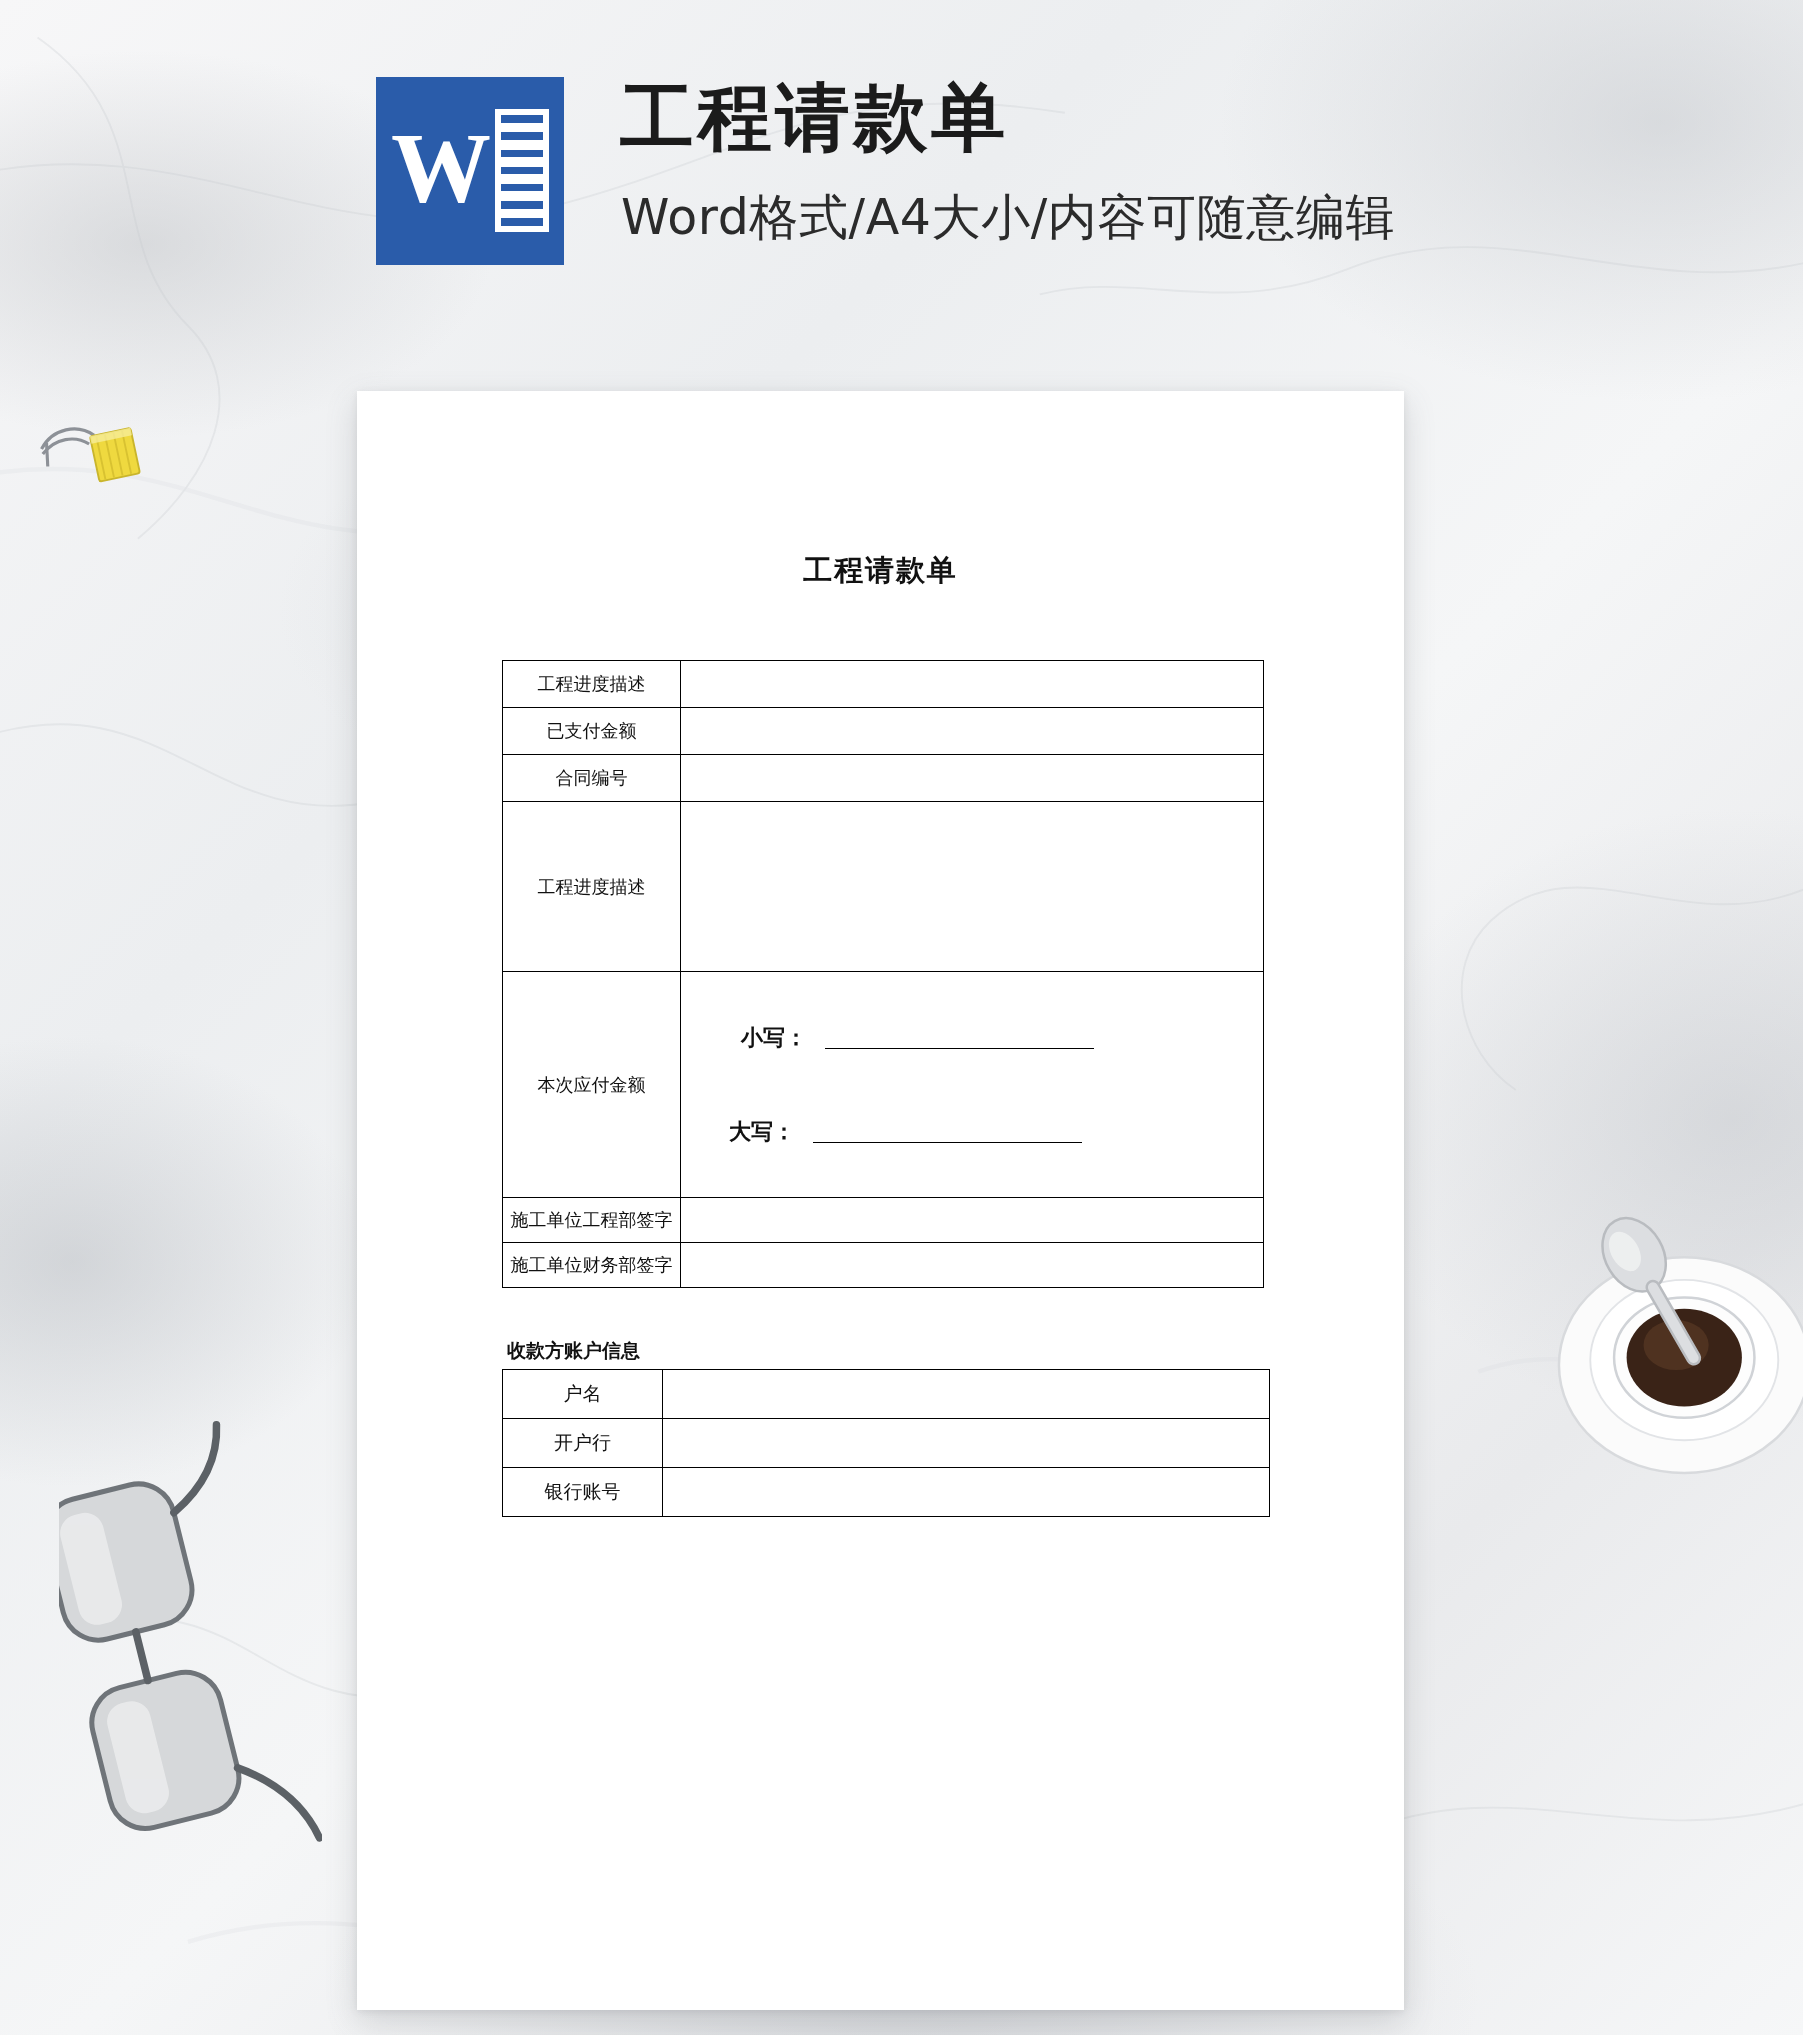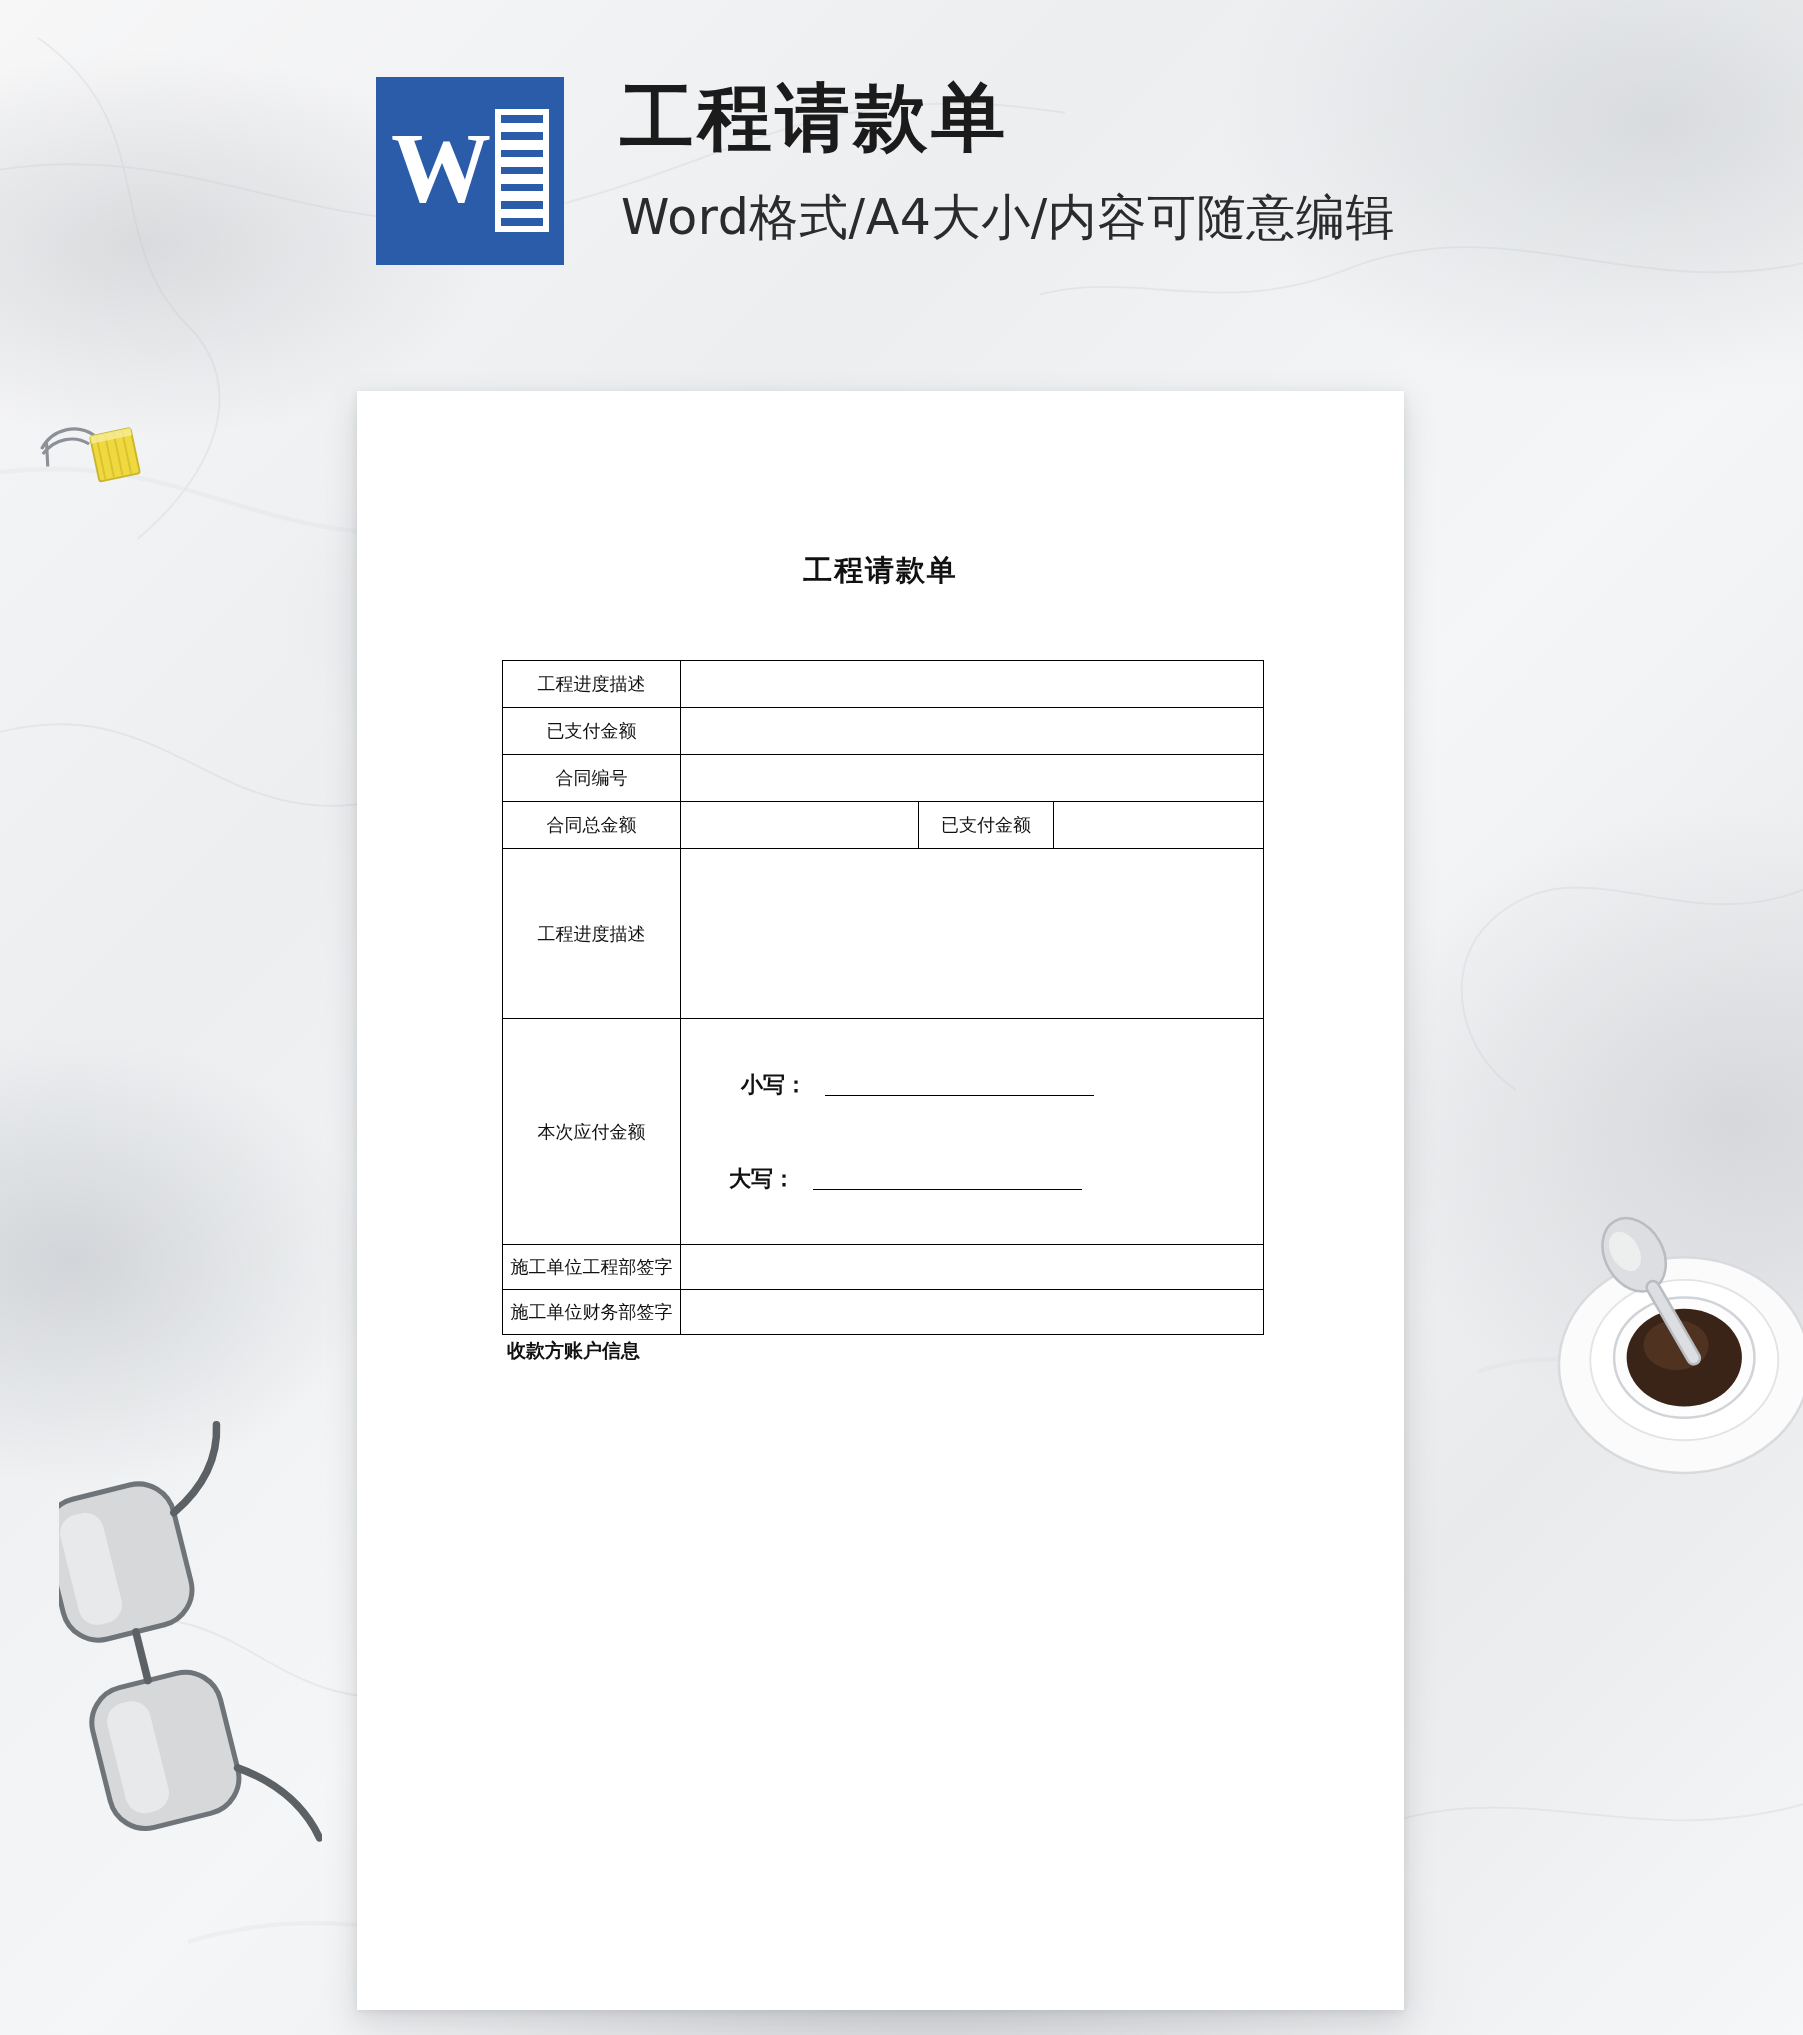--- a/index.html
+++ b/index.html
@@ -327,26 +327,20 @@
       </tr>
       <tr>
         <td class="lbl">已支付金额</td>
         <td class="cell-blank" colspan="3"></td>
       </tr>
       <tr>
         <td class="lbl">合同编号</td>
         <td class="cell-blank" colspan="3"></td>
       </tr>
       <tr>
-        <td class="lbl">合同总金额</td>
-        <td class="cell-blank"></td>
-        <td class="lbl">已支付金额</td>
-        <td class="cell-blank"></td>
-      </tr>
-      <tr>
         <td class="lbl progress-lbl">工程进度描述</td>
         <td class="cell-blank" colspan="3"></td>
       </tr>
       <tr>
         <td class="lbl amount-lbl">本次应付金额</td>
         <td class="amount-box" colspan="3">
           <div class="amt-row amt-small">
             <span class="amt-label">小写：</span>
             <span class="amt-rule"></span>
           </div>
@@ -362,15 +356,35 @@
       </tr>
       <tr>
         <td class="lbl sign-lbl">施工单位财务部签字</td>
         <td class="cell-blank" colspan="3"></td>
       </tr>
     </tbody>
   </table>
 
   <div class="payee-heading">收款方账户信息</div>
 
+  <table class="payee-table">
+    <colgroup>
+      <col style="width:160px">
+      <col style="width:607px">
+    </colgroup>
+    <tbody>
+      <tr>
+        <td class="lbl">户名</td>
+        <td class="cell-blank"></td>
+      </tr>
+      <tr>
+        <td class="lbl">开户行</td>
+        <td class="cell-blank"></td>
+      </tr>
+      <tr>
+        <td class="lbl">银行账号</td>
+        <td class="cell-blank"></td>
+      </tr>
+    </tbody>
+  </table>
 
 </div>
 
 
 </body></html>

